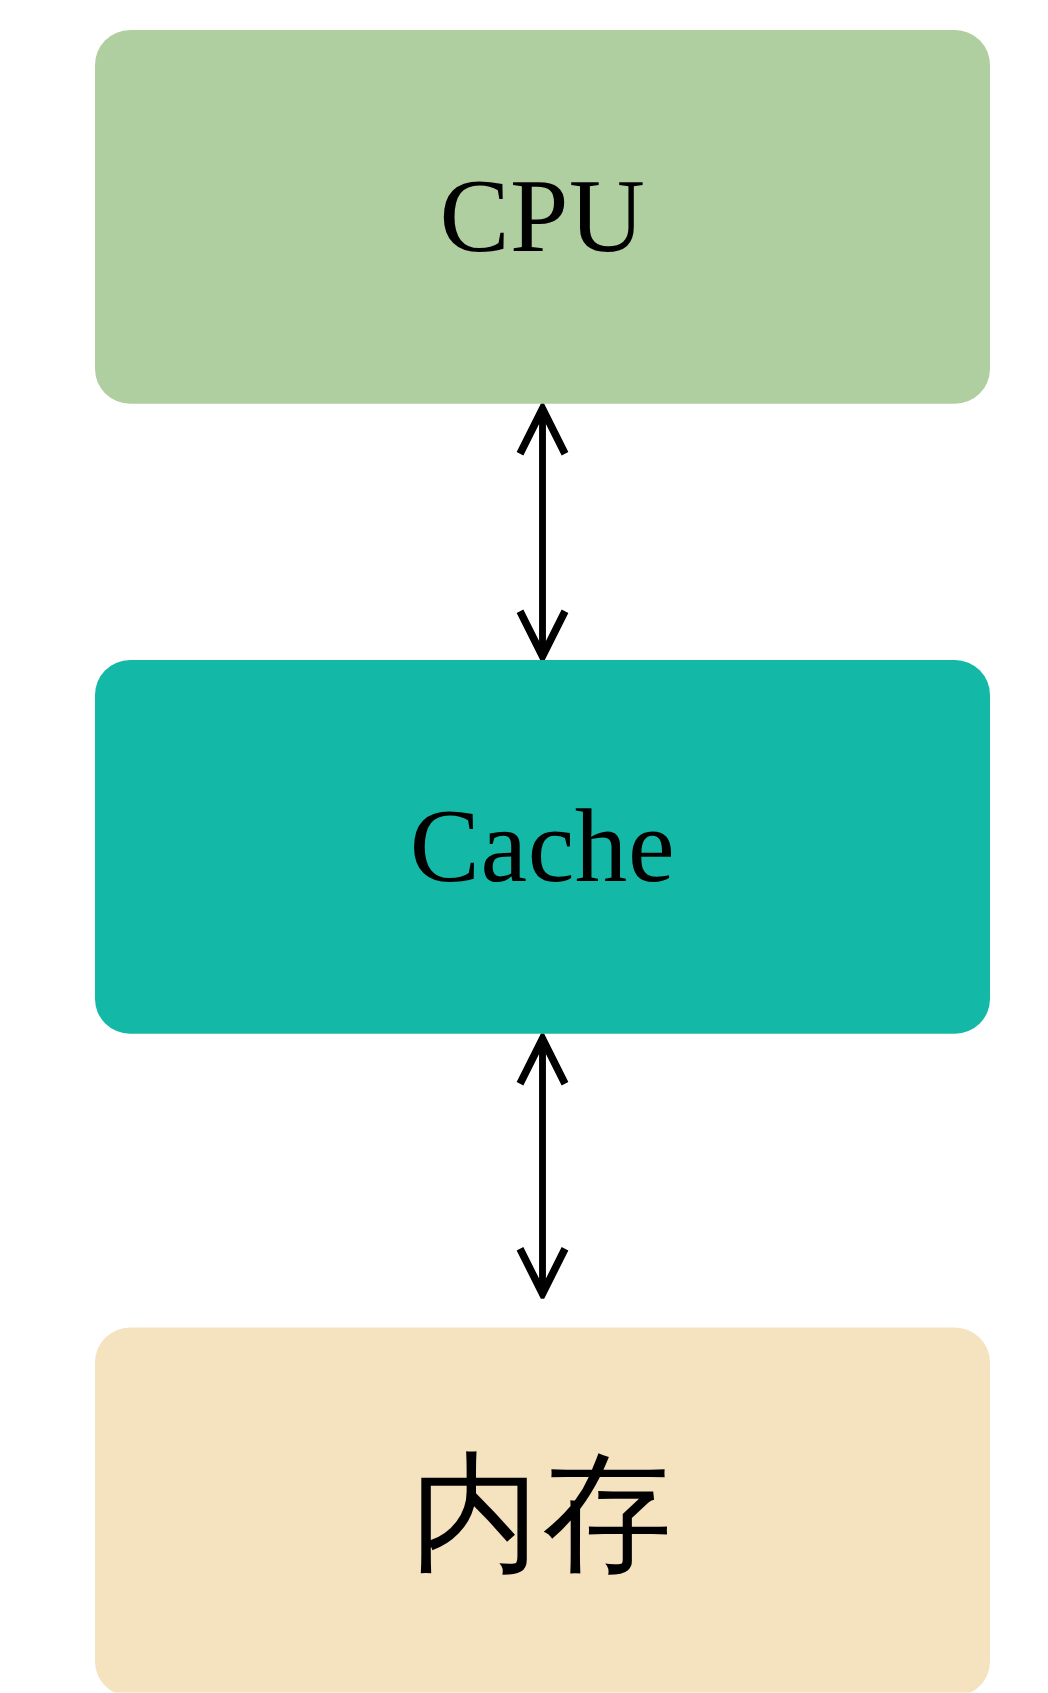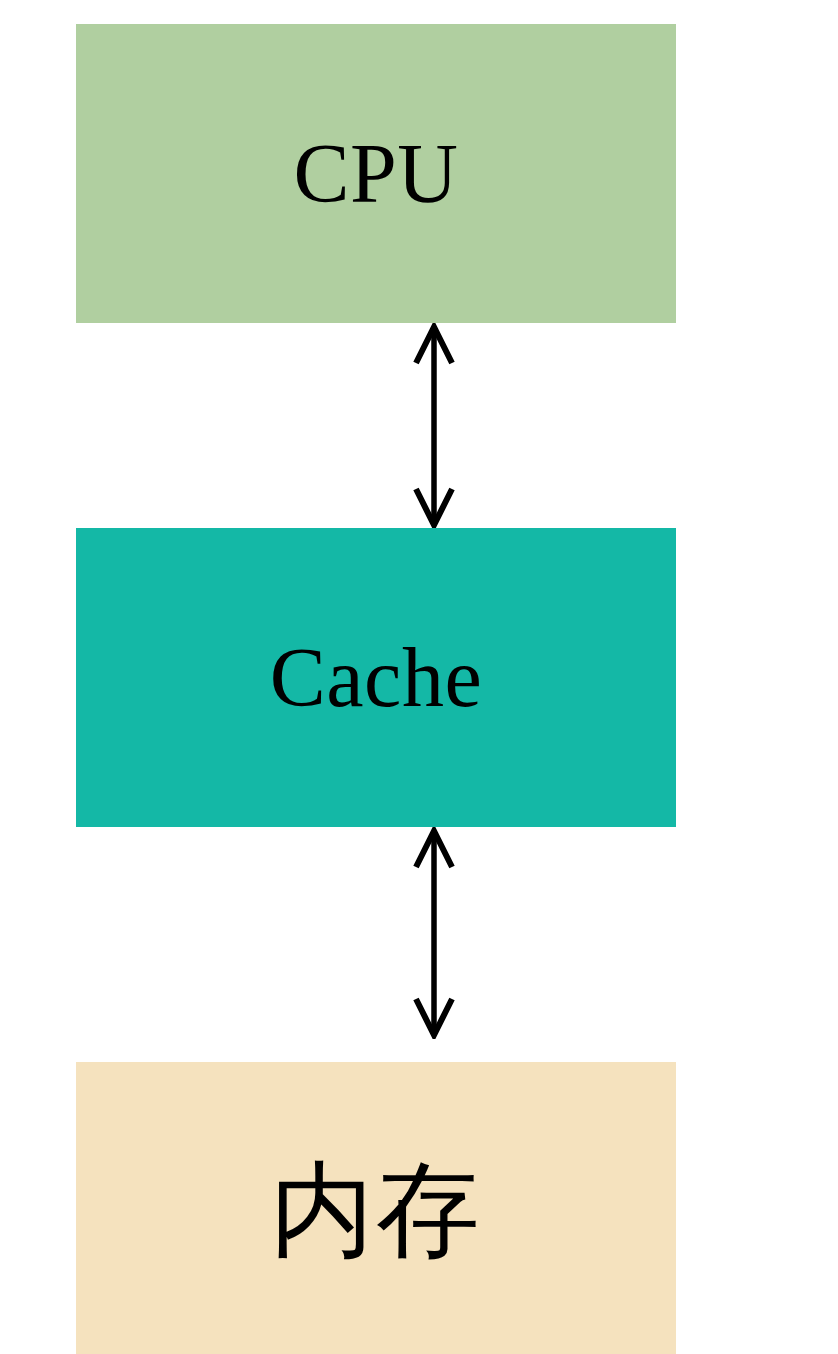--- a/index.html
+++ b/index.html
@@ -18,25 +18,26 @@
   #diagram-canvas {
     position: relative;
     width: 838px;
     height: 1354px;
     background: #ffffff;
   }
 
   .node-box {
     position: absolute;
     left: 76px;
-    width: 600px;
+    width: 716px;
     display: flex;
     align-items: center;
     justify-content: center;
     box-sizing: border-box;
+    border-radius: 28px;
   }
 
   .node-label {
     color: #000000;
     line-height: 1;
     white-space: nowrap;
     text-align: center;
   }
 
   

